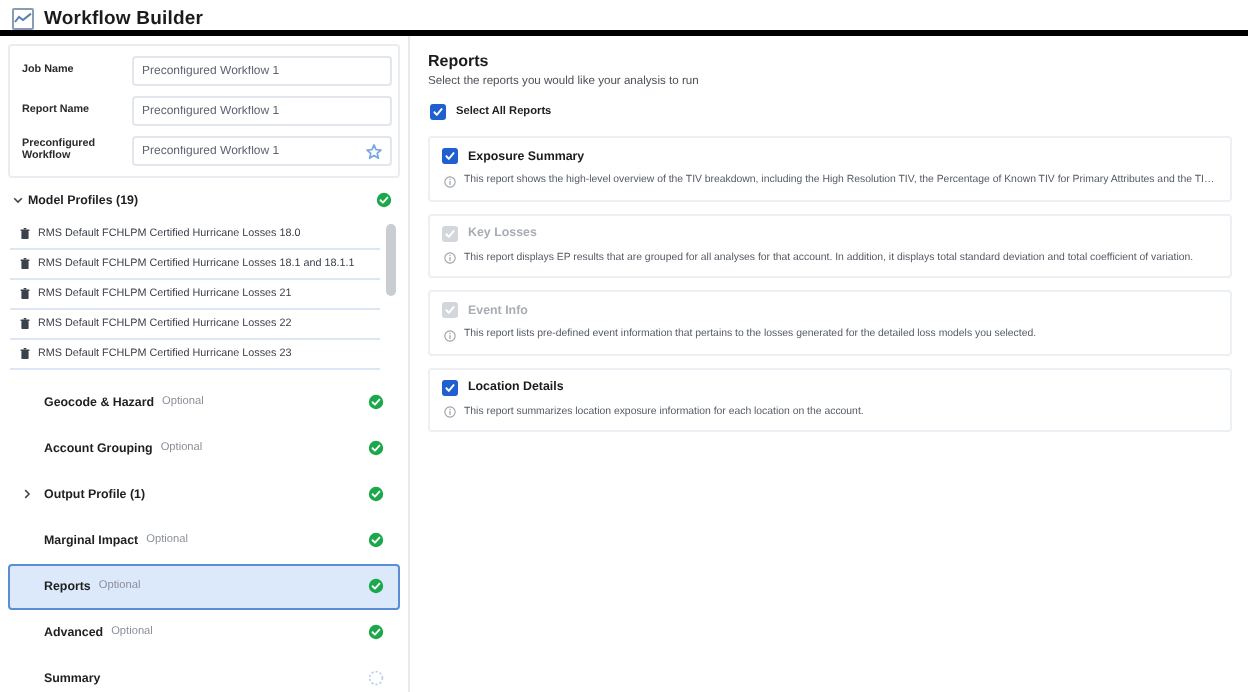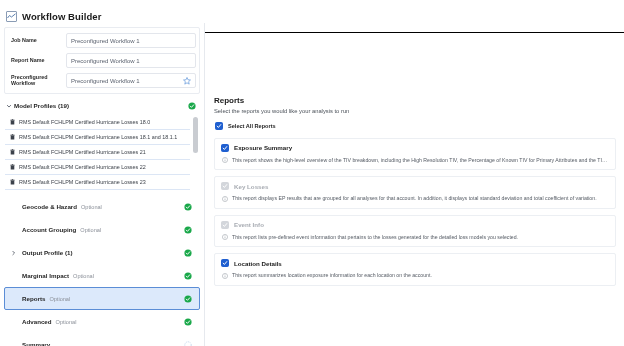--- a/index.html
+++ b/index.html
@@ -18,25 +18,25 @@
     background: #ffffff;
     display: flex;
     flex-direction: column;
   }
 
   
   .titlebar {
     height: 18px;
     flex: 0 0 18px;
     display: flex;
-    align-items: center;
+    align-items: flex-start;
     gap: 5px;
-    padding: 16px 6px;
-    background: #ffffff;
-    border-bottom: 1px solid #000000;
+    padding: 4px 6px;
+    background: #ffffff;
+    border-bottom: 3px solid #000000;
   }
   .app-icon {
     width: 11px; height: 11px;
     border: 1px solid #8a9cb5;
     border-radius: 1px;
     display: flex; align-items: center; justify-content: center;
     background: #fff;
     flex: 0 0 auto;
   }
   .app-icon svg { display: block; }
@@ -47,21 +47,20 @@
     letter-spacing: 0.1px;
     white-space: nowrap;
   }
 
   
   .body {
     flex: 1 1 auto;
     display: flex;
     min-height: 0;
     background: #ffffff;
-    align-items: center;
   }
 
   
   .left {
     width: 205px;
     flex: 0 0 205px;
     background: #ffffff;
     border-right: 1px solid #e6e9ee;
     display: flex;
     flex-direction: column;

